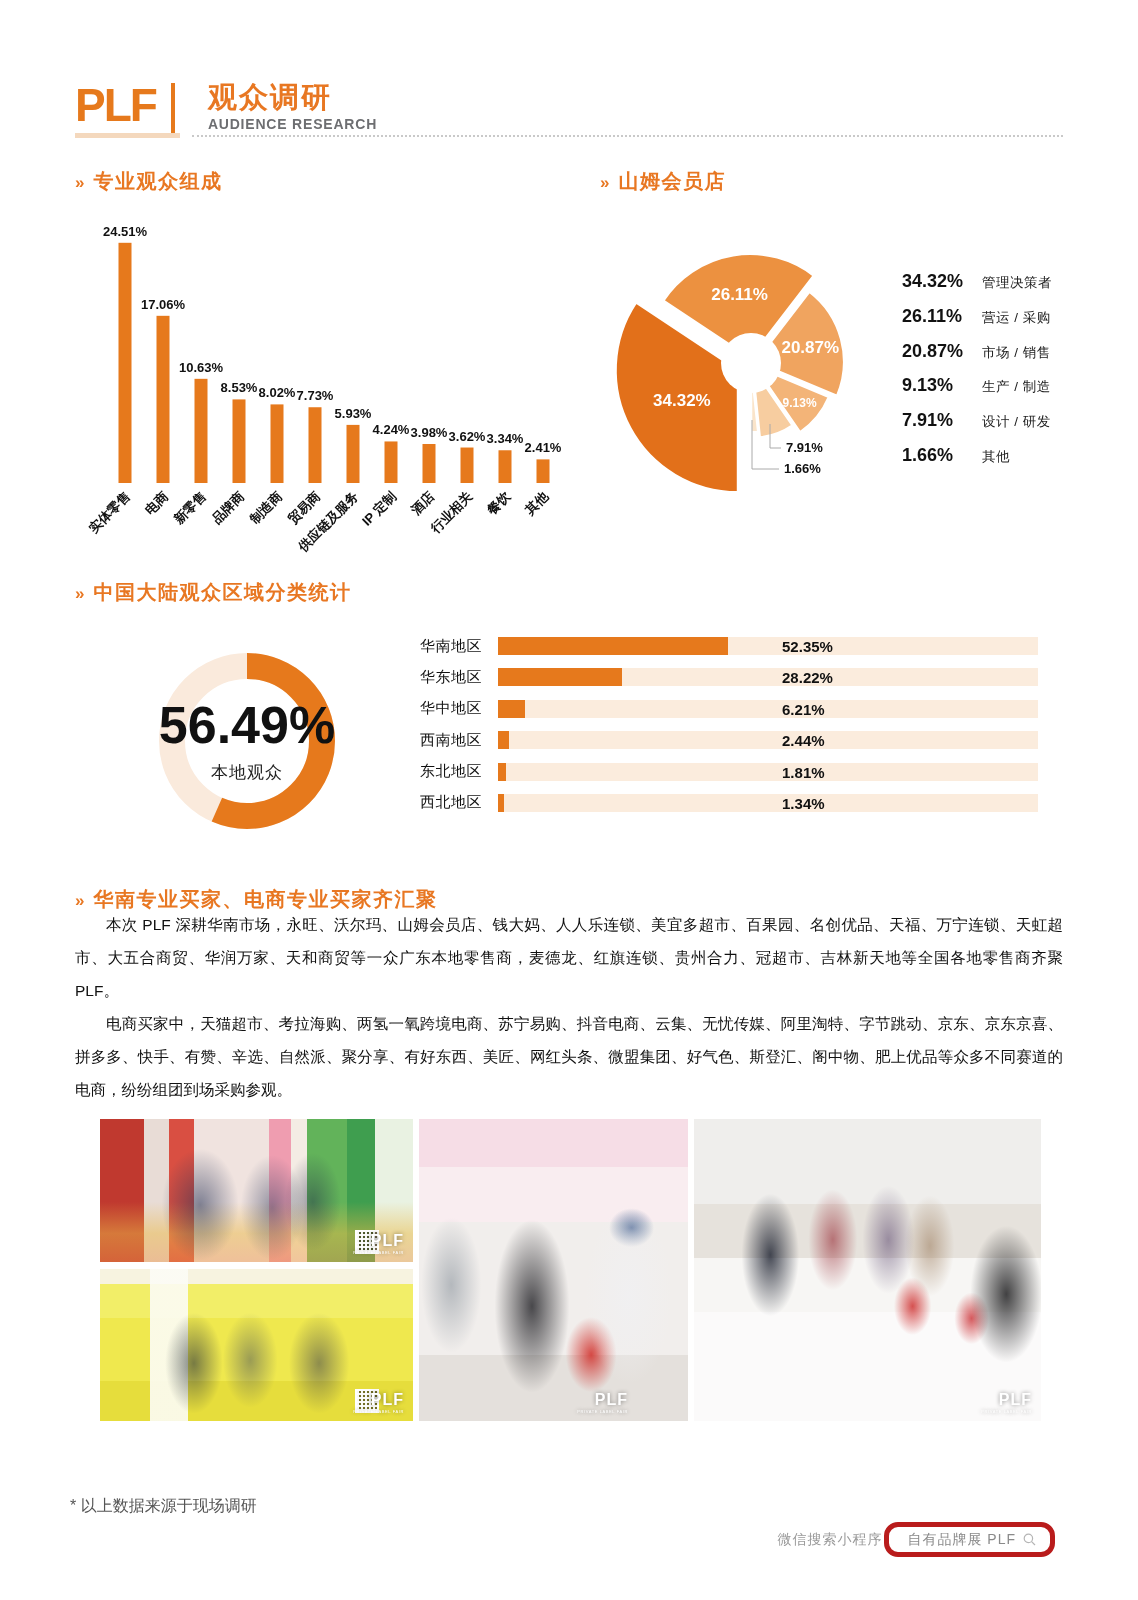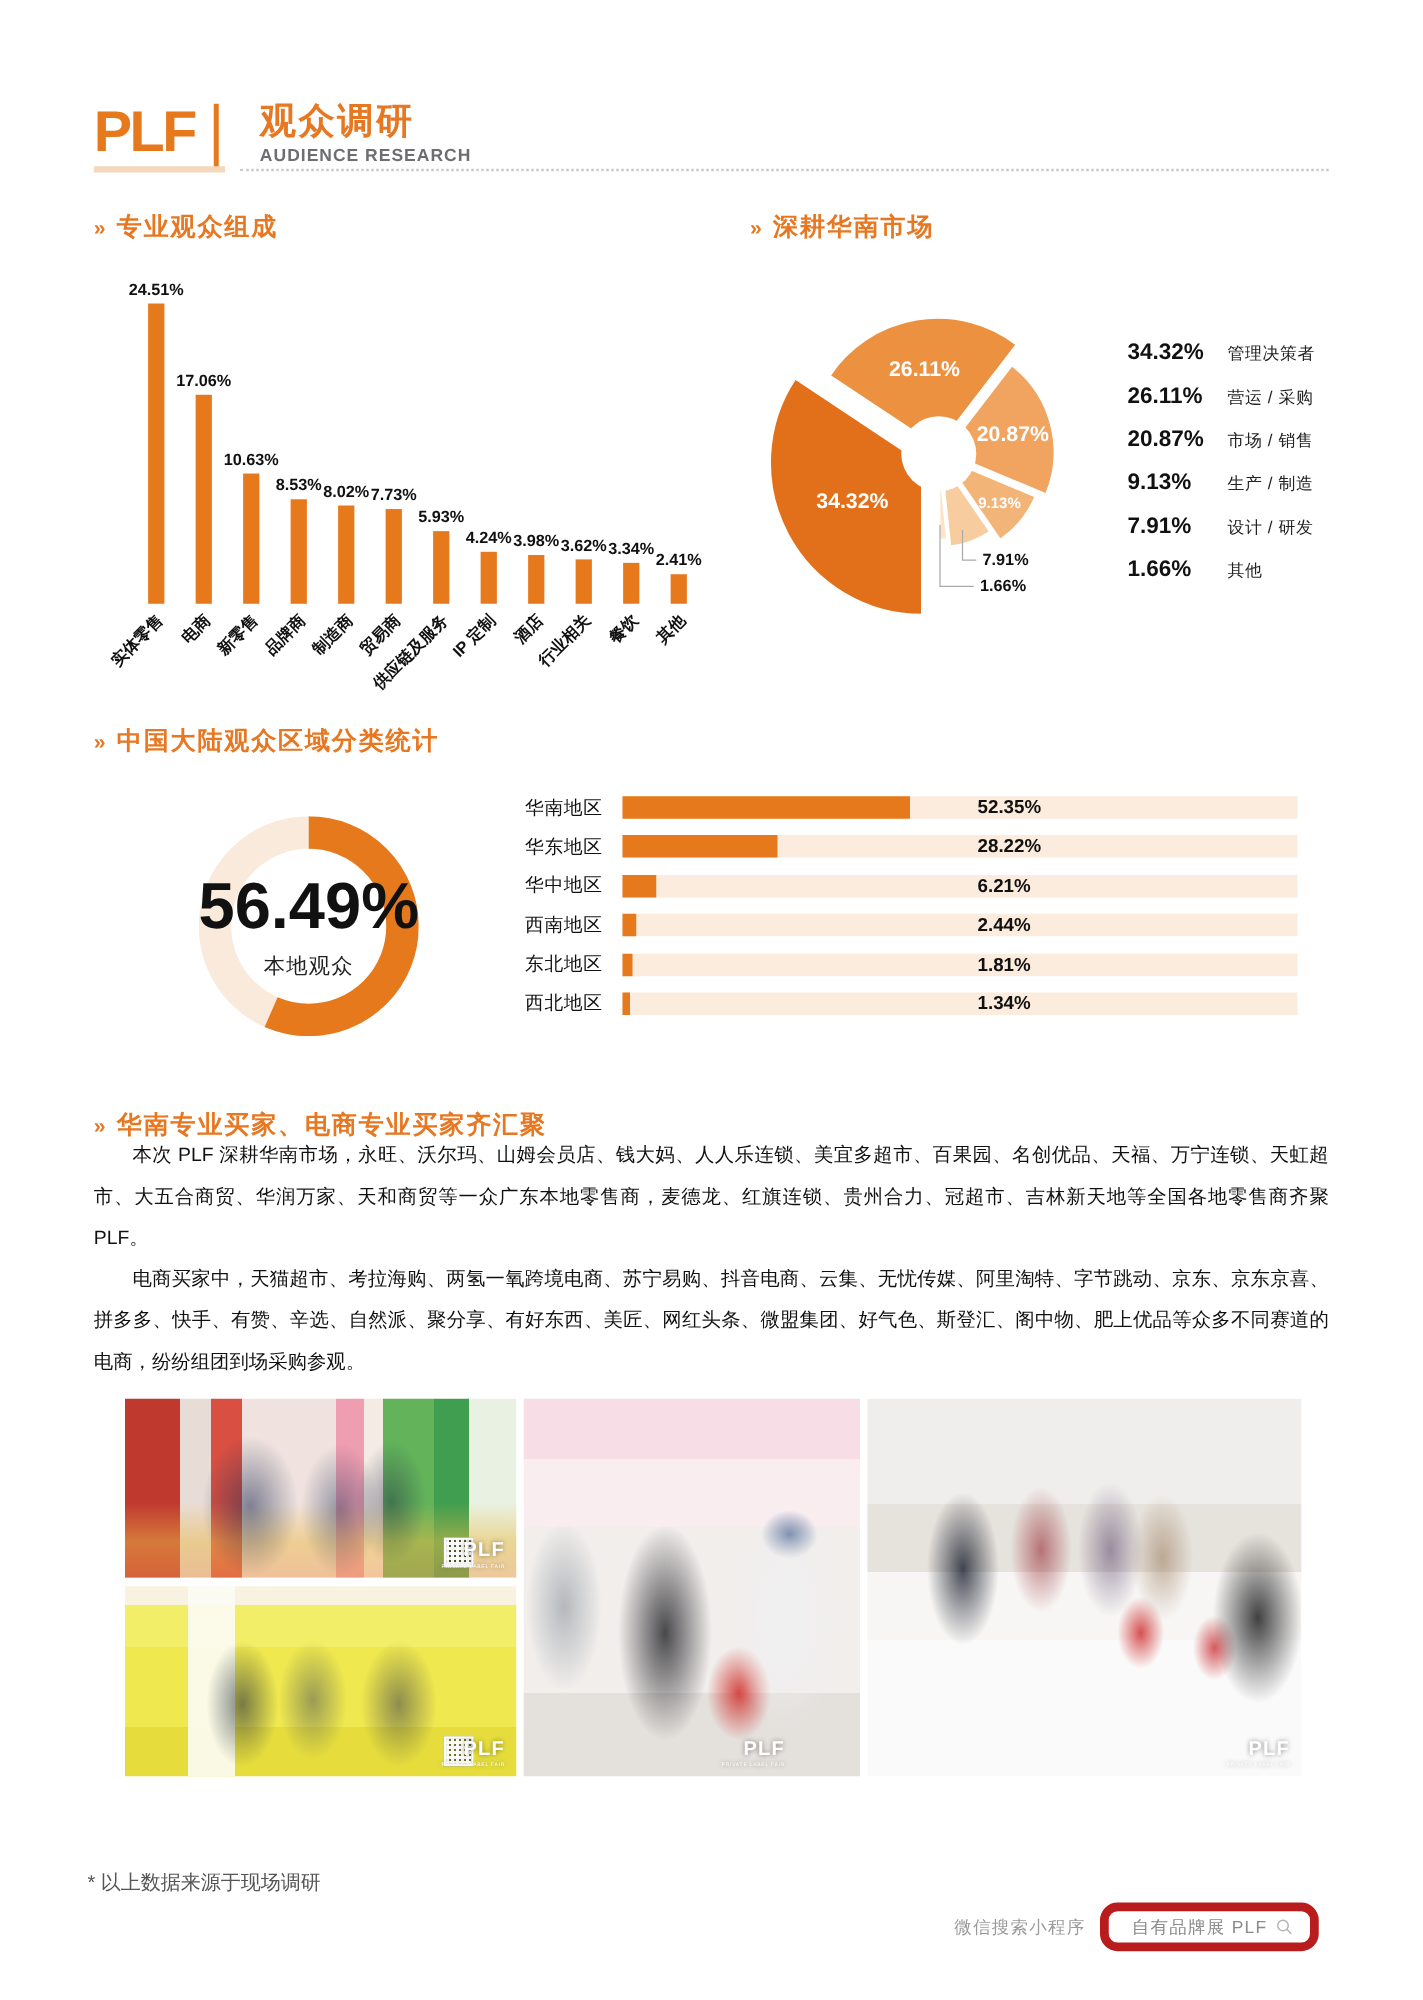--- a/index.html
+++ b/index.html
@@ -88,23 +88,23 @@
       radial-gradient(ellipse 34px 70px at 40% 40%,rgba(150,40,50,.6),transparent 72%),
       radial-gradient(ellipse 36px 75px at 56% 40%,rgba(90,70,110,.55),transparent 72%),
       radial-gradient(ellipse 34px 70px at 68% 42%,rgba(160,130,100,.6),transparent 72%),
       radial-gradient(ellipse 50px 95px at 90% 58%,rgba(20,20,22,.8),transparent 72%),
       radial-gradient(ellipse 26px 40px at 63% 62%,rgba(205,40,40,.8),transparent 72%),
       radial-gradient(ellipse 24px 36px at 80% 66%,rgba(200,35,40,.75),transparent 72%),
       linear-gradient(180deg,#efeeec 0 28%,#e6e2dc 28% 46%,#f7f6f4 46% 64%,#fbfafa 64% 100%);}
 
   
   .footer-note{left:70px;top:1496px;font-size:16px;color:#555;}
-  .footer-right{right:83px;top:1522px;display:flex;align-items:center;gap:12px;margin-left:12px;}
+  .footer-right{right:83px;top:1522px;display:flex;align-items:center;gap:2px;margin-left:12px;}
   .wechat-label{font-size:14px;color:#9a9a9a;letter-spacing:1px;}
-  .pill{display:flex;align-items:center;gap:7px;border:7px solid #b91c1c;border-radius:14px;
+  .pill{display:flex;align-items:center;gap:7px;border:5px solid #b91c1c;border-radius:14px;
         height:25px;padding:0 14px 0 18px;color:#8a8a8a;font-size:14px;letter-spacing:1px;}
 </style>
 </head>
 <body>
 
 <div class="page">
 
   <div class="abs logo-row">
     <div class="logo">PLF</div>
     <div class="logo-divider"></div>
@@ -117,21 +117,21 @@
     <div class="rule-peach"></div>
     <div class="rule-dots"></div>
   </div>
 
   <div class="abs sec-title" style="left:75px;top:168px;">
     <span class="chev">»</span>
     <span class="t">专业观众组成</span>
   </div>
   <div class="abs sec-title" style="left:600px;top:168px;">
     <span class="chev">»</span>
-    <span class="t">深耕华南市场</span>
+    <span class="t">山姆会员店</span>
   </div>
 
   <svg id="barchart" class="abs" style="left:66px;top:204px;" width="524" height="360">
       <rect x="52.5" y="38.801999999999964" width="13" height="240.19800000000004" fill="#E6791C"></rect>
       <text x="59" y="31.801999999999964" text-anchor="middle" class="bar-val">24.51%</text>
       <text x="65" y="293" text-anchor="end" class="bar-cat" transform="rotate(-45 65 293)">实体零售</text>
       <rect x="90.5" y="111.81200000000001" width="13" height="167.188" fill="#E6791C"></rect>
       <text x="97" y="104.81200000000001" text-anchor="middle" class="bar-val">17.06%</text>
       <text x="103" y="293" text-anchor="end" class="bar-cat" transform="rotate(-45 103 293)">电商</text>
       <rect x="128.5" y="174.82599999999996" width="13" height="104.17400000000002" fill="#E6791C"></rect>

